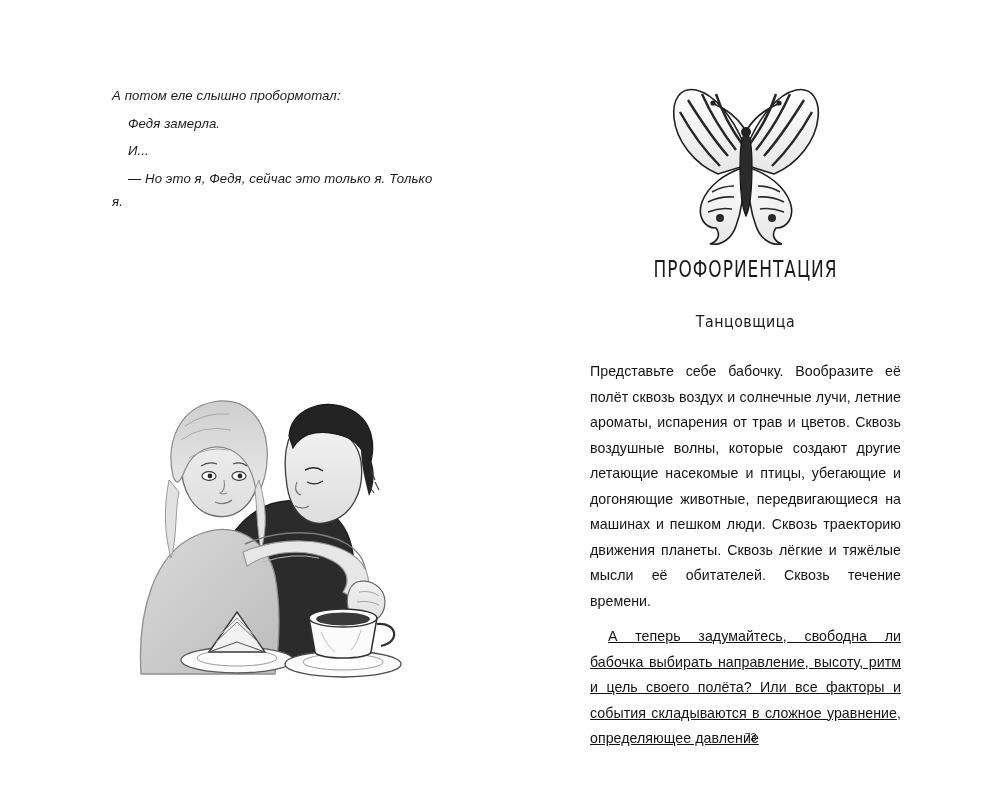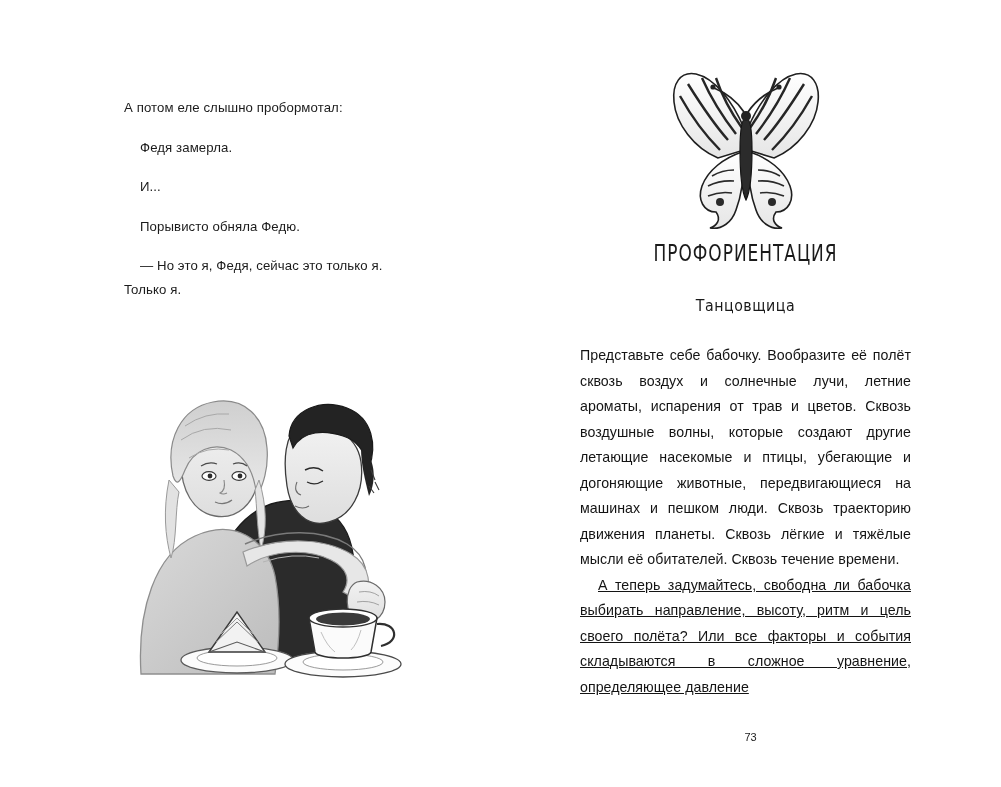--- a/index.html
+++ b/index.html
@@ -26,32 +26,33 @@
     box-sizing: border-box;
   }
   .page-left {
     width: 500px;
     height: 787px;
     padding: 80px 60px 40px 108px;
   }
   .page-right {
     width: 501px;
     height: 787px;
-    padding: 60px 90px 40px 80px;
+    padding: 76px 90px 40px 80px;
   }
 
   
   .body-text {
     font-size: 13.2px;
     line-height: 23.5px;
     color: #1b1b1b;
     letter-spacing: 0.1px;
   }
   .body-text p {
-    margin: 16px;
+    margin: 4px;
+    font-style: italic;
   }
   .indent {
     text-indent: 16px;
   }
 
   
   .illustration {
     position: absolute;
     left: 85px;
     top: 330px;
@@ -89,21 +90,21 @@
   }
   .right-body {
     font-size: 14.2px;
     line-height: 25.5px;
     color: #141414;
     text-align: justify;
     text-justify: inter-word;
     letter-spacing: 0.05px;
   }
   .right-body p {
-    margin: 0;
+    margin: 10px;
   }
   .right-body p.indent {
     text-indent: 18px;
     text-decoration: underline;
   }
   .page-number {
     position: absolute;
     bottom: 44px;
     left: 0;
     width: 501px;
@@ -116,21 +117,20 @@
 <body>
 
 <div class="spread">
 
   <div class="page page-left">
 
     <div class="body-text">
       <p>А потом еле слышно пробормотал:</p>
       <p class="indent">Федя замерла.</p>
       <p class="indent">И...</p>
-      <p class="indent">Порывисто обняла Федю.</p>
       <p class="indent">— Но это я, Федя, сейчас это только я. Только я.</p>
     </div>
 
     <div class="illustration">
       <svg width="360" height="360" viewBox="0 0 360 360" xmlns="http://www.w3.org/2000/svg">
         <defs>
           <linearGradient id="hairL" x1="0" y1="0" x2="0" y2="1">
             <stop offset="0%" stop-color="#cfcfcf"></stop>
             <stop offset="100%" stop-color="#eaeaea"></stop>
           </linearGradient>

